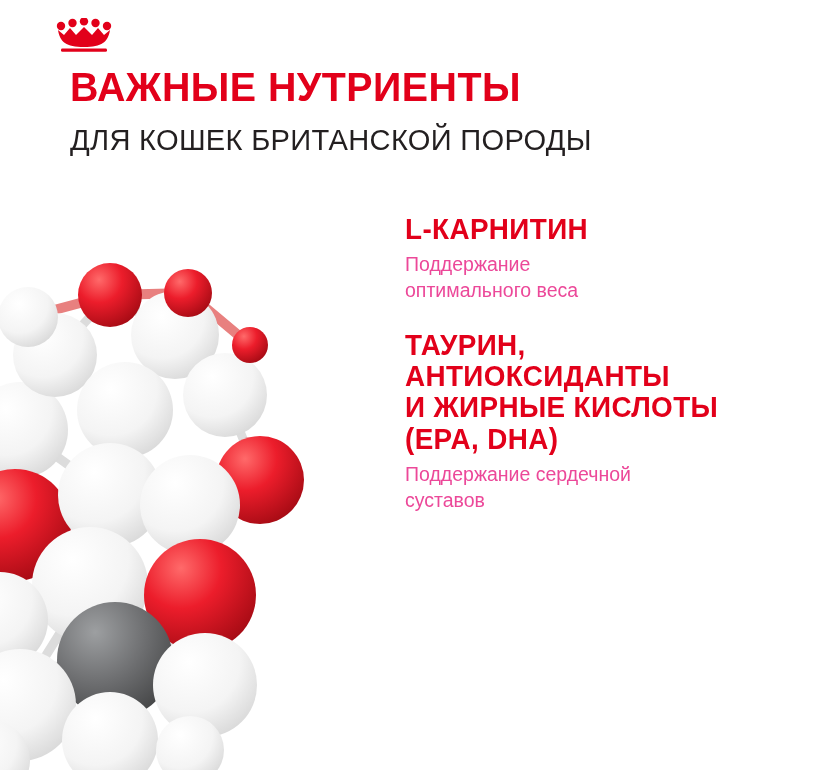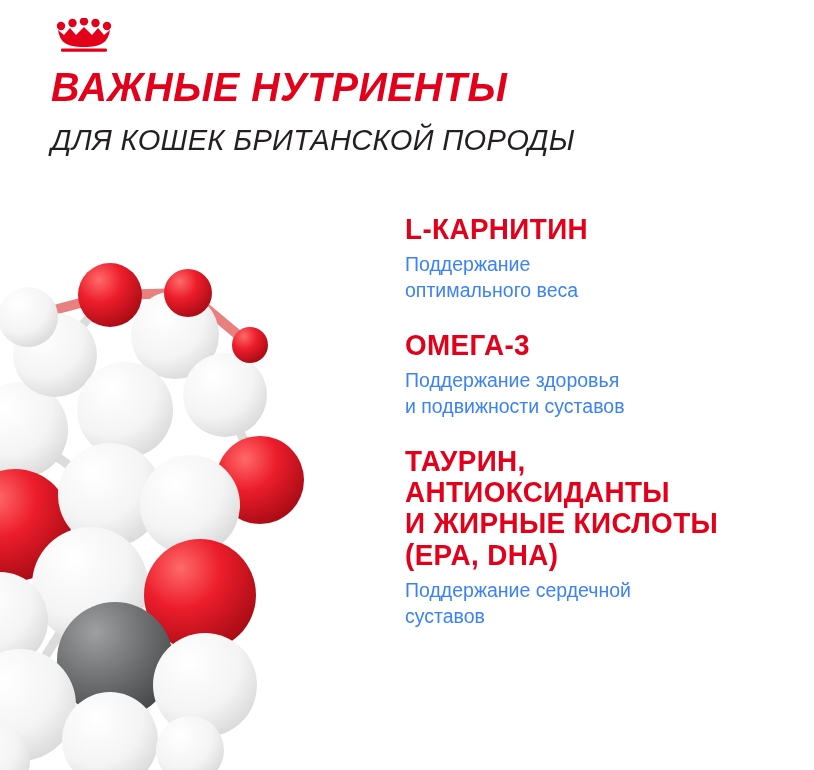--- a/index.html
+++ b/index.html
@@ -21,24 +21,23 @@
     position: absolute;
     left: 54px;
     top: 18px;
     width: 60px;
     height: 34px;
   }
 
   
   .title-block {
     position: absolute;
-    left: 51px;
+    left: 70px;
     top: 66px;
     width: 700px;
-    font-style: italic;
   }
   .title-main {
     font-family: "Liberation Sans Narrow", "Liberation Sans", sans-serif;
     font-weight: bold;
     font-size: 41px;
     line-height: 1.05;
     letter-spacing: 0.5px;
     color: #e2001a;
     text-transform: uppercase;
     transform: scaleX(0.96);
@@ -91,21 +90,21 @@
     transform: scaleX(0.96);
     transform-origin: left center;
     margin: 0 0 7px 0;
     white-space: pre-line;
   }
   .nutrient-desc {
     font-family: "Liberation Sans", sans-serif;
     font-weight: normal;
     font-size: 19.5px;
     line-height: 1.32;
-    color: #3b82f6;
+    color: #ec4899;
     margin: 0;
     white-space: pre-line;
   }
 </style>
 </head>
 <body>
 
 <div class="logo">
   <svg viewBox="0 0 60 34" width="60" height="34" aria-hidden="true">
     <g fill="#e2001a">
@@ -207,25 +206,20 @@
 </div>
 
 <div class="nutrients">
 
   <div class="nutrient">
     <p class="nutrient-name">L-КАРНИТИН</p>
     <p class="nutrient-desc">Поддержание
 оптимального веса</p>
   </div>
 
-  <div class="nutrient">
-    <p class="nutrient-name">ОМЕГА-3</p>
-    <p class="nutrient-desc">Поддержание здоровья
-и подвижности суставов</p>
-  </div>
 
   <div class="nutrient">
     <p class="nutrient-name">ТАУРИН, АНТИОКСИДАНТЫ
 И ЖИРНЫЕ КИСЛОТЫ
 (EPA, DHA)</p>
     <p class="nutrient-desc">Поддержание сердечной
 суставов</p>
   </div>
 
 </div>

